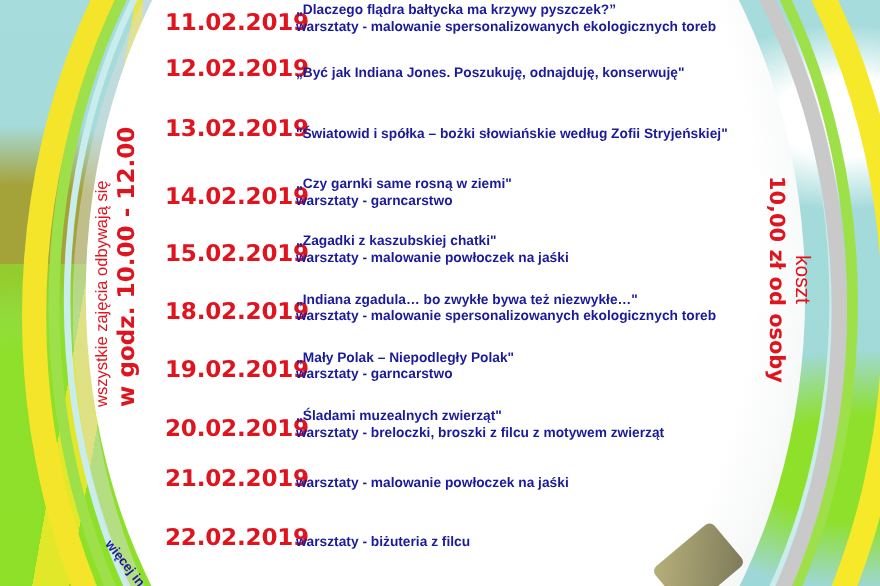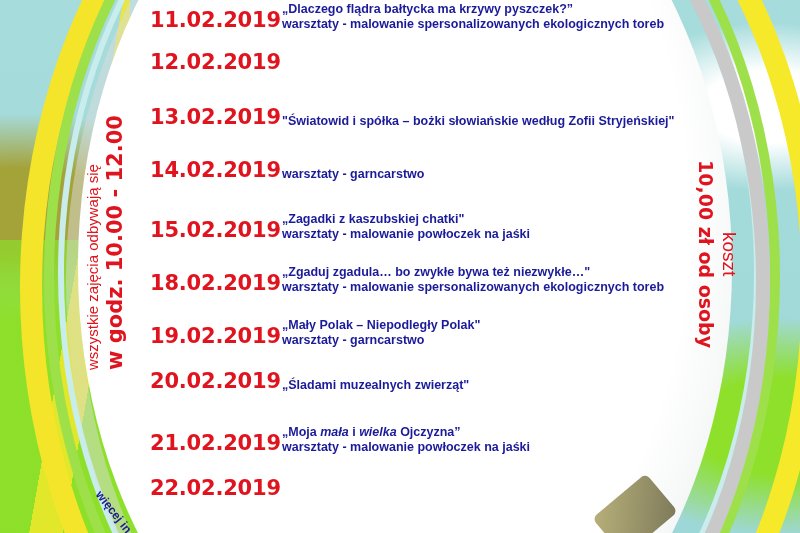--- a/index.html
+++ b/index.html
@@ -98,21 +98,21 @@
       font-family: "DejaVu Sans", sans-serif;
       font-weight: bold;
       font-size: 21px;
       letter-spacing: -0.2px;
       width: 115px;
       text-align: right;
       line-height: 1;
       padding-bottom: 1px;
     }
     .desc {
-      margin-left: 17px;
+      margin-left: 4px;
       color: #1b1b9a;
       font-family: "Liberation Sans", sans-serif;
       font-weight: bold;
       font-size: 12.5px;
       line-height: 15px;
     }
     .desc .title, .desc .sub {
       display: block;
     }
     .desc em {
@@ -207,75 +207,78 @@
       <span class="date">11.02.2019</span>
       <span class="desc">
         <span class="title">„Dlaczego flądra bałtycka ma krzywy pyszczek?”</span>
         <span class="sub">warsztaty - malowanie spersonalizowanych ekologicznych toreb</span>
       </span>
     </div>
 
     <div class="row" style="top:52px;">
       <span class="date">12.02.2019</span>
       <span class="desc">
+        <span class="title">„Być jak Indiana Jones. Poszukuję, odnajduję, konserwuję"</span>
       </span>
     </div>
 
     <div class="row" style="top:107px;">
       <span class="date">13.02.2019</span>
       <span class="desc">
         <span class="title">"Światowid i spółka – bożki słowiańskie według Zofii Stryjeńskiej"</span>
       </span>
     </div>
 
     <div class="row" style="top:160px;">
       <span class="date">14.02.2019</span>
       <span class="desc">
+        <span class="title">„Czy garnki same rosną w ziemi"</span>
         <span class="sub">warsztaty - garncarstwo</span>
       </span>
     </div>
 
     <div class="row" style="top:212px;">
       <span class="date">15.02.2019</span>
       <span class="desc">
         <span class="title">„Zagadki z kaszubskiej chatki"</span>
         <span class="sub">warsztaty - malowanie powłoczek na jaśki</span>
       </span>
     </div>
 
     <div class="row" style="top:265px;">
       <span class="date">18.02.2019</span>
       <span class="desc">
-        <span class="title">„Zgaduj zgadula…  bo zwykłe bywa też niezwykłe…"</span>
+        <span class="title">„Indiana zgadula…  bo zwykłe bywa też niezwykłe…"</span>
         <span class="sub">warsztaty - malowanie spersonalizowanych ekologicznych toreb</span>
       </span>
     </div>
 
     <div class="row" style="top:318px;">
       <span class="date">19.02.2019</span>
       <span class="desc">
         <span class="title">„Mały Polak – Niepodległy Polak"</span>
         <span class="sub">warsztaty - garncarstwo</span>
       </span>
     </div>
 
     <div class="row" style="top:371px;">
       <span class="date">20.02.2019</span>
       <span class="desc">
         <span class="title">„Śladami muzealnych zwierząt"</span>
+        <span class="sub">warsztaty - breloczki, broszki z filcu z motywem zwierząt</span>
       </span>
     </div>
 
     <div class="row" style="top:425px;">
       <span class="date">21.02.2019</span>
       <span class="desc">
-        <span class="title"><span>„Moja </span><em>mała</em><span> i </span><em>wielka</em><span> Ojczyzna”</span></span>
         <span class="sub">warsztaty - malowanie powłoczek na jaśki</span>
       </span>
     </div>
 
     <div class="row" style="top:478px;">
       <span class="date">22.02.2019</span>
       <span class="desc">
+        <span class="sub">warsztaty - biżuteria z filcu</span>
       </span>
     </div>
   </div>
 </div>
 
 </body></html>

